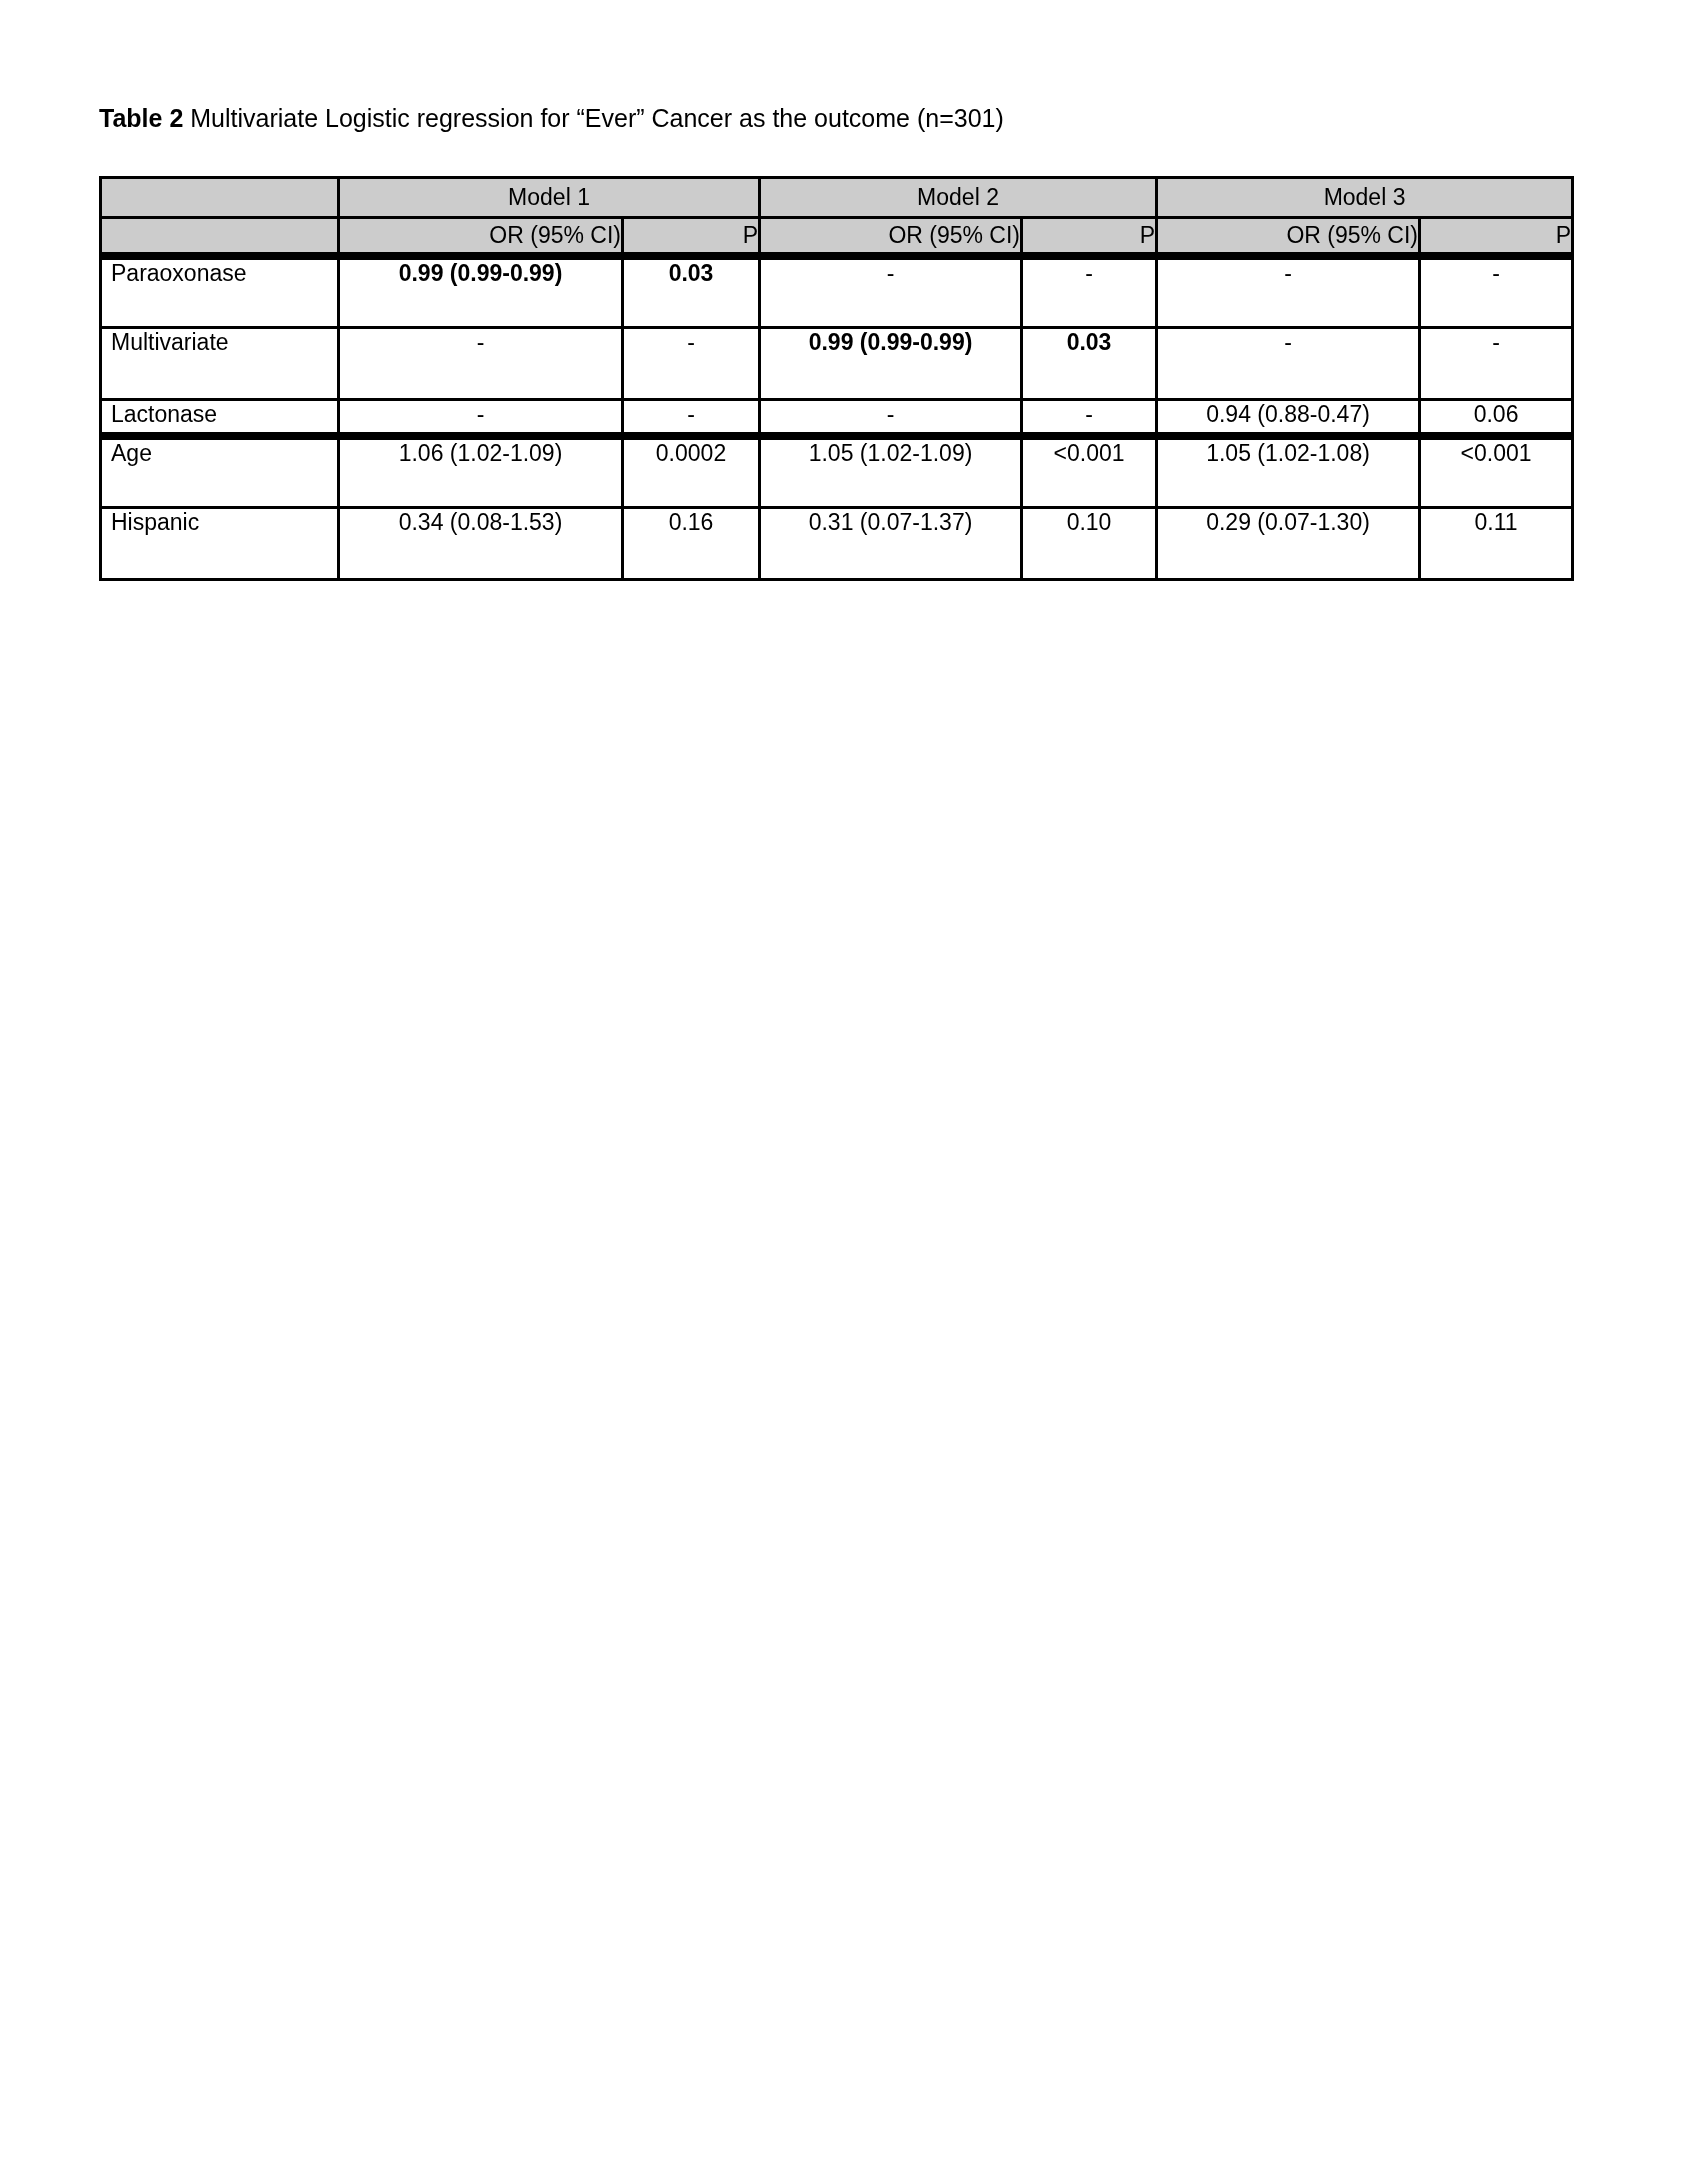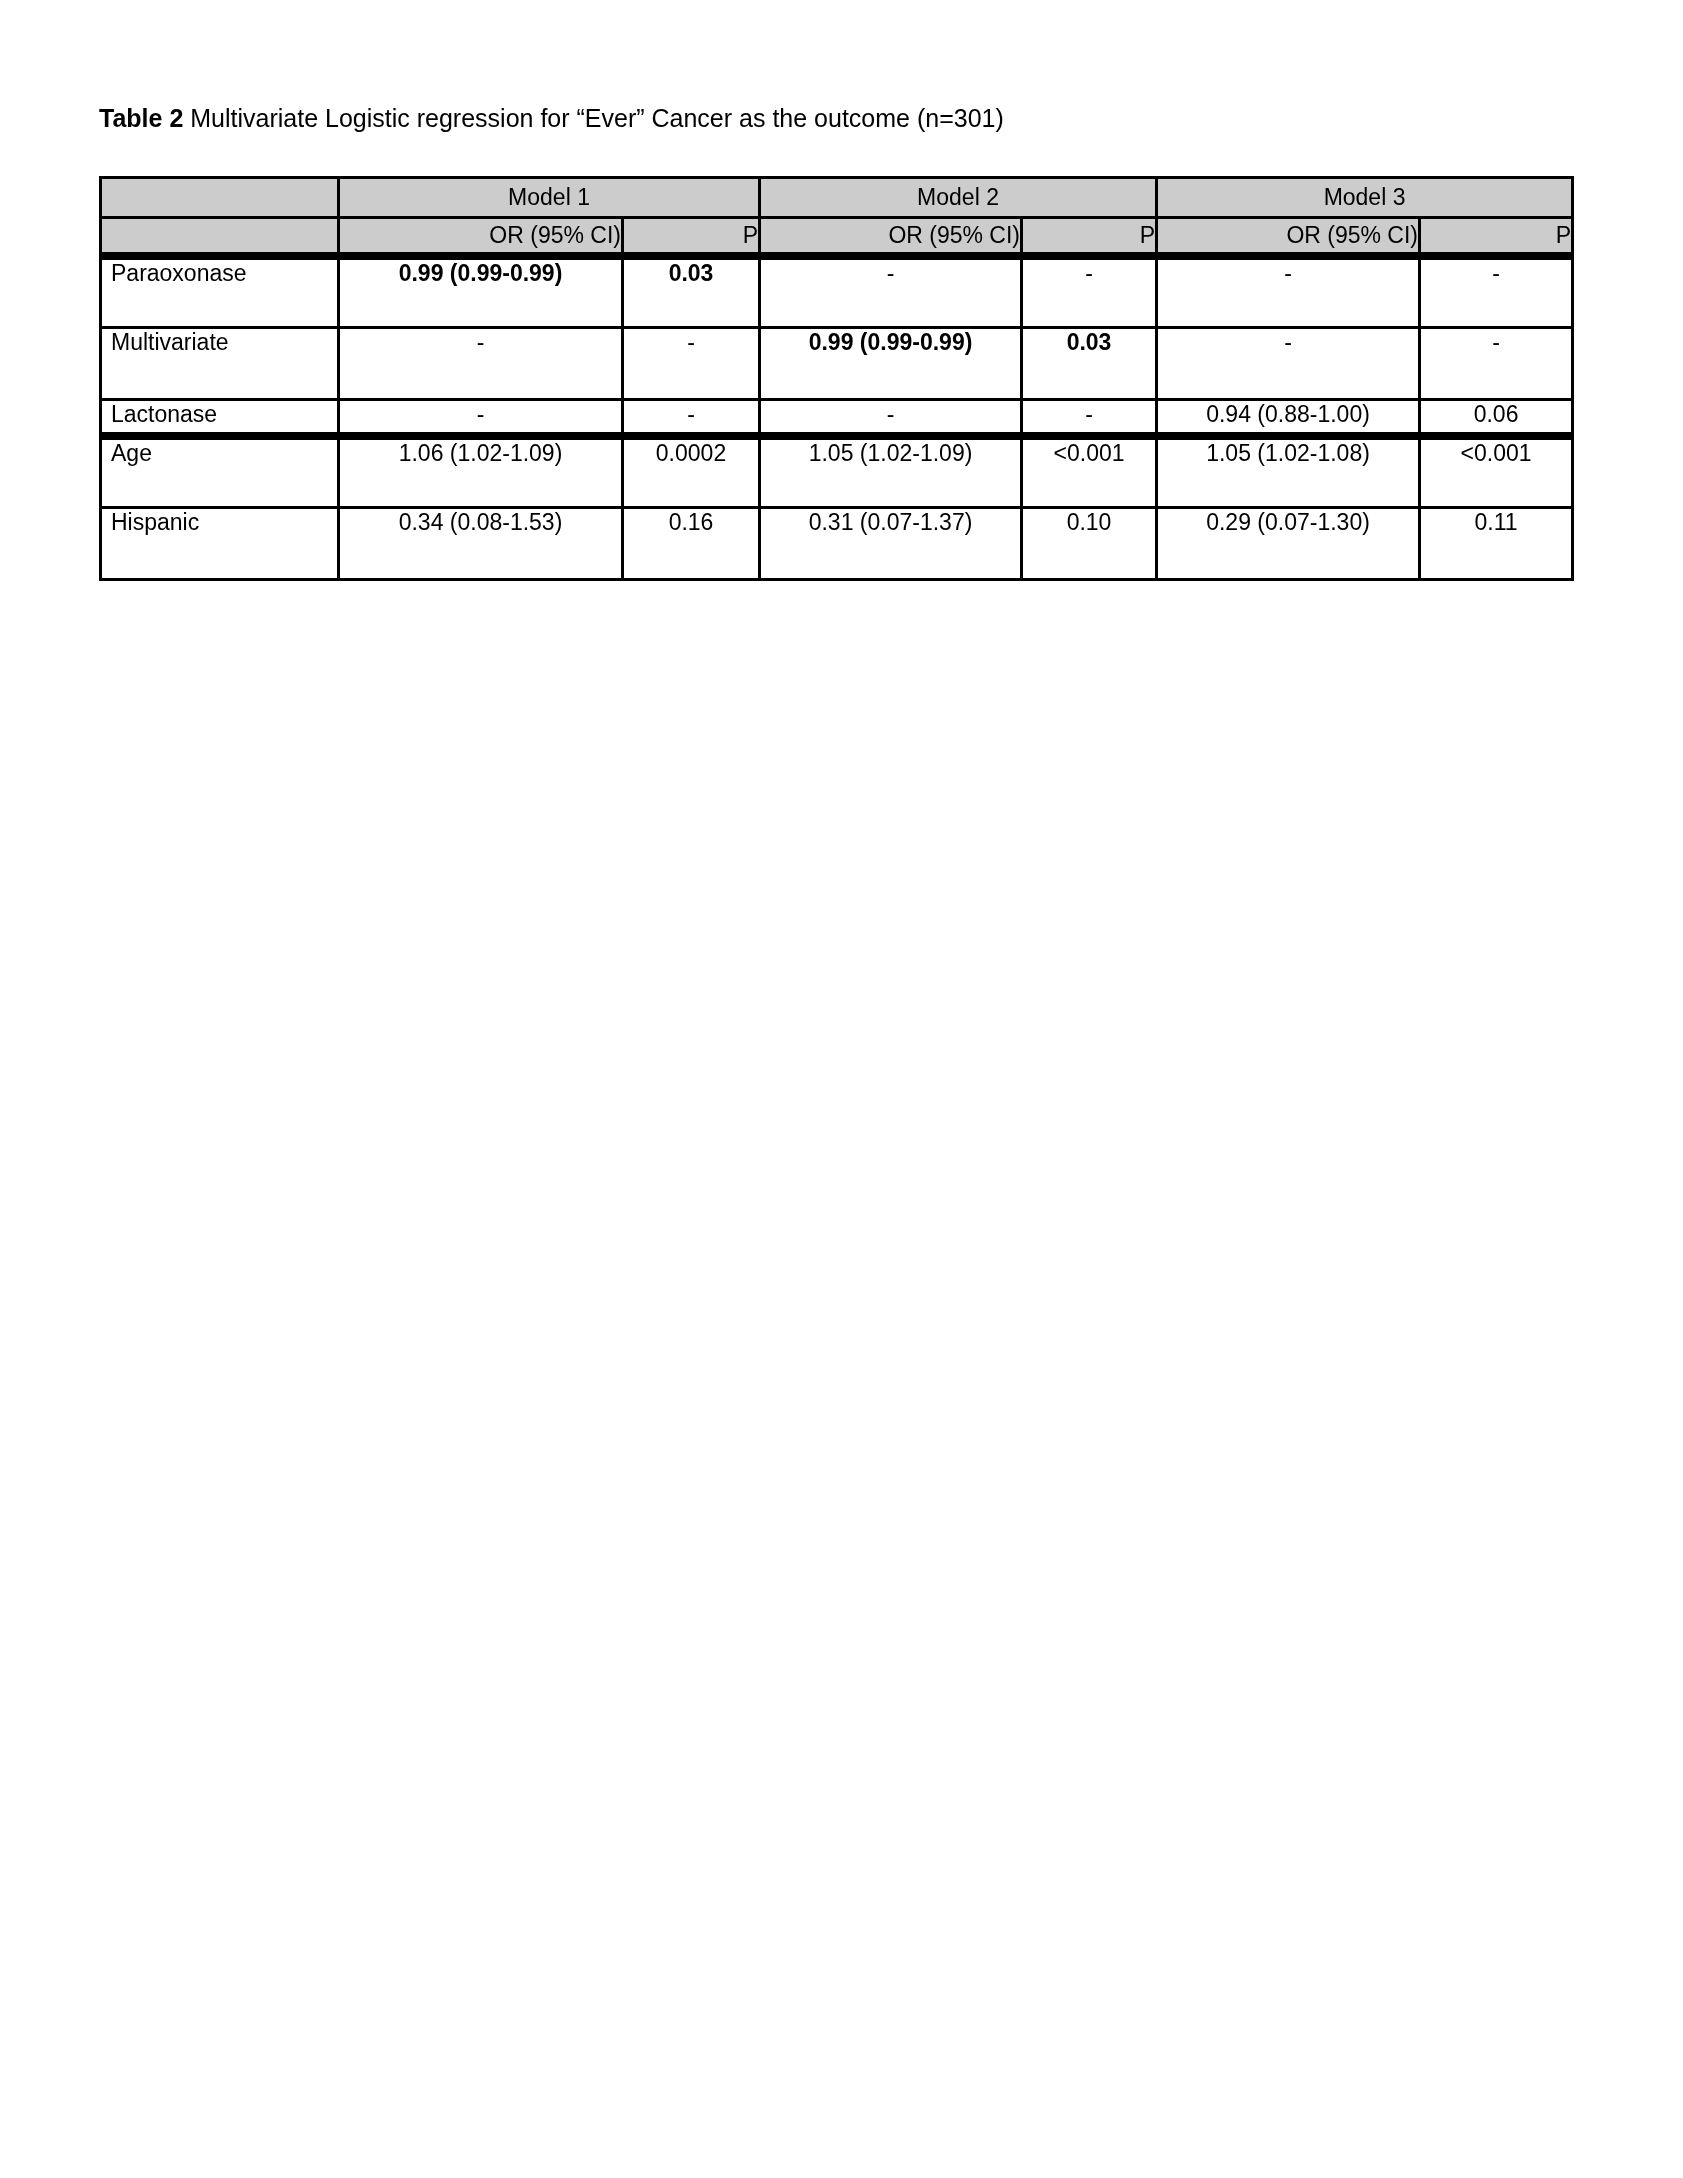--- a/index.html
+++ b/index.html
@@ -107,21 +107,21 @@
         <td class="val bold">0.03</td>
         <td class="val">-</td>
         <td class="val">-</td>
       </tr>
       <tr class="row-short thick-bottom">
         <td class="row-label">Lactonase</td>
         <td class="val">-</td>
         <td class="val">-</td>
         <td class="val">-</td>
         <td class="val">-</td>
-        <td class="val">0.94 (0.88-1.00)</td>
+        <td class="val">0.94 (0.88-0.47)</td>
         <td class="val">0.06</td>
       </tr>
       <tr class="row-tall">
         <td class="row-label">Age</td>
         <td class="val">1.06 (1.02-1.09)</td>
         <td class="val">0.0002</td>
         <td class="val">1.05 (1.02-1.09)</td>
         <td class="val">&lt;0.001</td>
         <td class="val">1.05 (1.02-1.08)</td>
         <td class="val">&lt;0.001</td>

